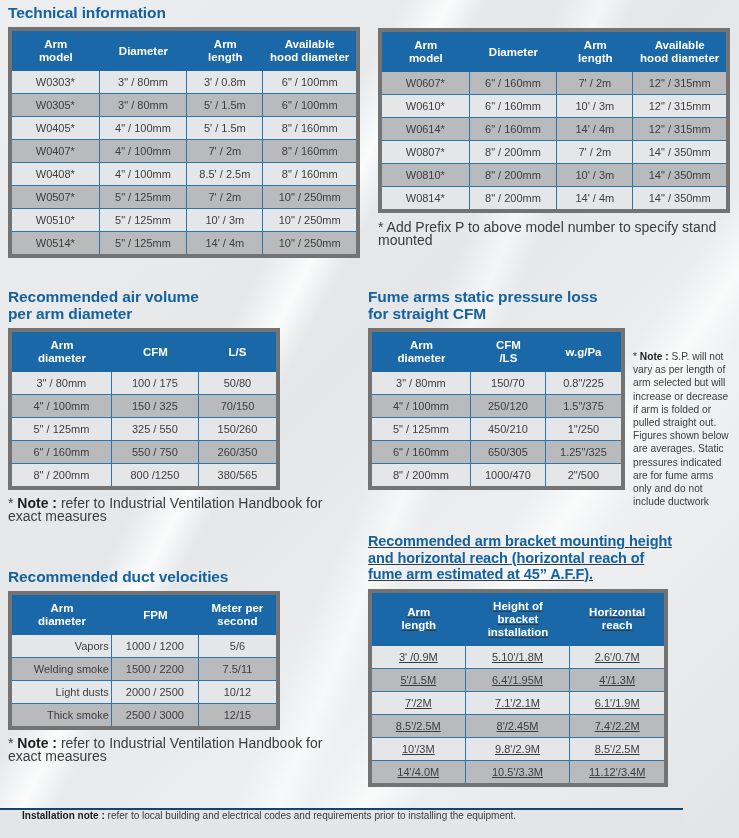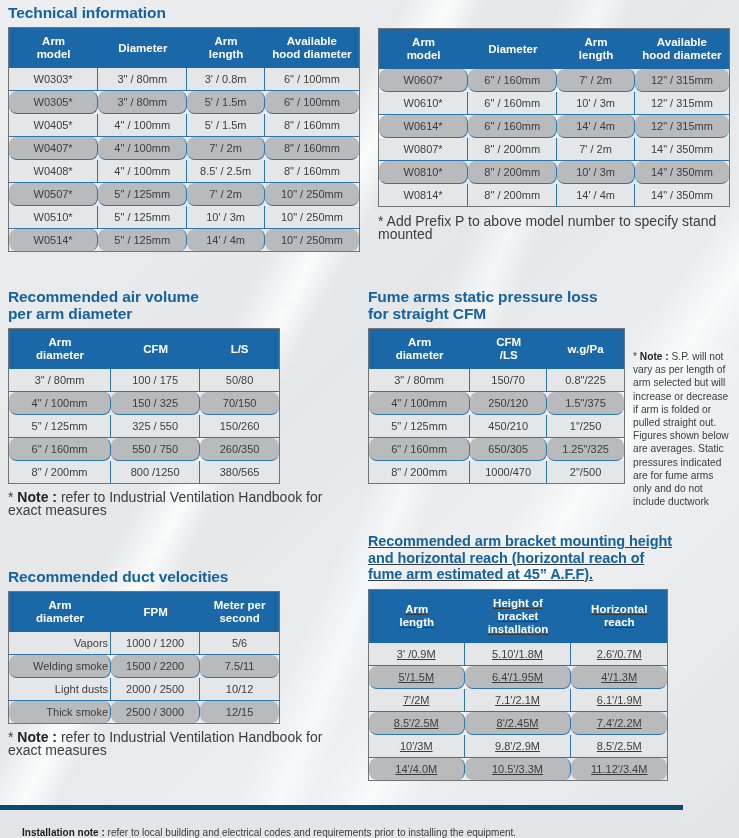--- a/index.html
+++ b/index.html
@@ -45,21 +45,21 @@
   h2.sec-title.big {
     font-size: 14.5px;
     line-height: 16.5px;
   }
 
   table.spec {
     border-collapse: separate;
     border-spacing: 0;
     width: 100%;
     table-layout: fixed;
-    border: 1px solid #737373;
+    border: 4px solid #737373;
   }
   table.spec th {
     background: #1b68a8;
     color: #ffffff;
     font-size: 11.5px;
     font-weight: bold;
     line-height: 13px;
     padding: 7px 2px;
     text-align: center;
     border: none;
@@ -70,21 +70,21 @@
     padding: 4px 2px;
     color: #3d3d3d;
     border-right: 1px solid #2c76b0;
     border-bottom: 1px solid #2c76b0;
     line-height: 14px;
     white-space: nowrap;
   }
   table.spec td:last-child { border-right: none; }
   table.spec tr:last-child td { border-bottom: none; }
   table.spec tr.odd td { background: #e4e6e7; }
-  table.spec tr.even td { background: #b8babc; border-radius: 8px; }
+  table.spec tr.even td { background: #b8babc; }
   table.spec td.lalign { text-align: right; padding-left: 9px; }
 
   .note {
     font-size: 14px;
     line-height: 13px;
     color: #3c3c3c;
     margin-top: 7px;
   }
   .note b { font-weight: bold; color: #222; }
 
@@ -95,23 +95,23 @@
   }
   .side-note b { font-weight: bold; color: #222; }
 
   .footer-bar {
     position: absolute;
     left: 0;
     bottom: 0;
     width: 683px;
     height: 28px;
     background: #e3e5e7;
-    border-top: 5px solid #0c4a6e;
+    border-top: 2px solid #0c4a6e;
     display: flex;
-    align-items: flex-end;
+    align-items: flex-start;
     z-index: 2;
   }
   .footer-bar .txt {
     font-size: 10px;
     color: #3a3a3a;
     padding-left: 22px;
   }
   .footer-bar .txt b { font-weight: bold; color: #1d1d1d; }
 </style>
 </head>

